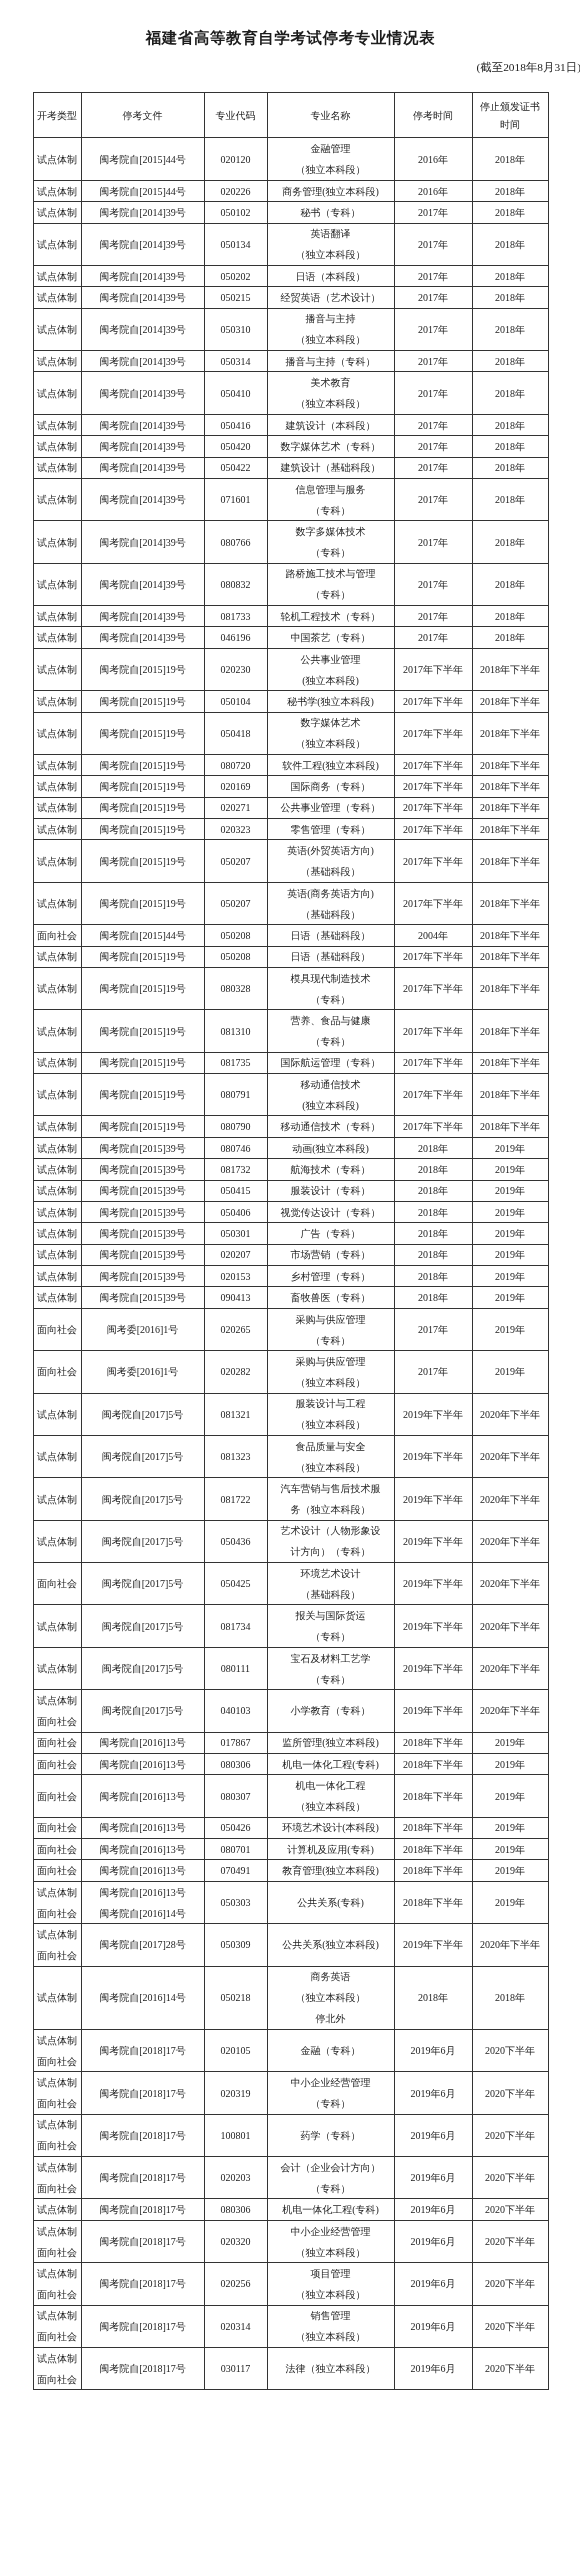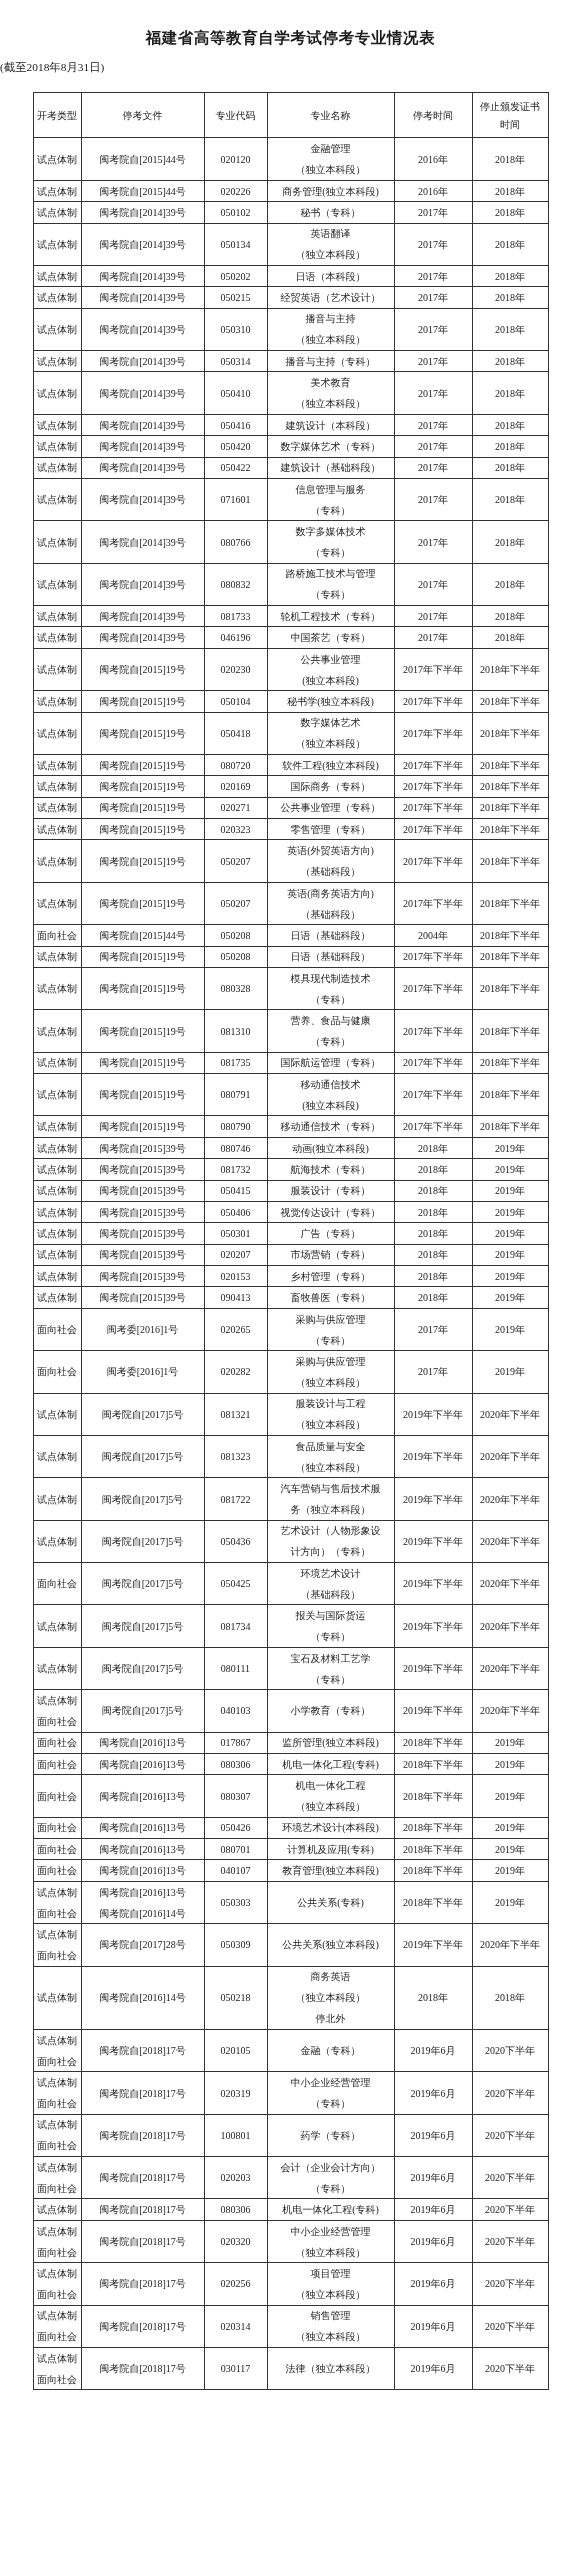--- a/index.html
+++ b/index.html
@@ -6,21 +6,21 @@
   .page{
     width:581px;height:2576px;background:#ffffff;overflow:hidden;
     font-family:"Liberation Serif","DejaVu Serif",serif;
     color:#1c1c1c;box-sizing:border-box;padding-top:24px;
   }
   .title{
     font-size:15.4px;font-weight:bold;text-align:center;
     margin:4px 0 0 0;letter-spacing:0.7px;
   }
   .subtitle{
-    font-size:11.4px;font-weight:normal;text-align:left;
+    font-size:11.4px;font-weight:normal;text-align:right;
     margin:10.7px 0 17.4px 0;
   }
   table.susp{
     border-collapse:collapse;table-layout:fixed;
     width:515px;margin:16px auto;
   }
   table.susp th,
   table.susp td{
     border:0.7px solid #333;
     text-align:center;vertical-align:middle;
@@ -1218,21 +1218,21 @@
           </td>
         </tr>
         <tr>
           <td>
             <div class="ln">面向社会</div>
           </td>
           <td>
             <div class="ln">闽考院自[2016]13号</div>
           </td>
           <td>
-            <div class="ln">040107</div>
+            <div class="ln">070491</div>
           </td>
           <td>
             <div class="ln">教育管理(独立本科段)</div>
           </td>
           <td>
             <div class="ln">2018年下半年</div>
           </td>
           <td>
             <div class="ln">2019年</div>
           </td>

